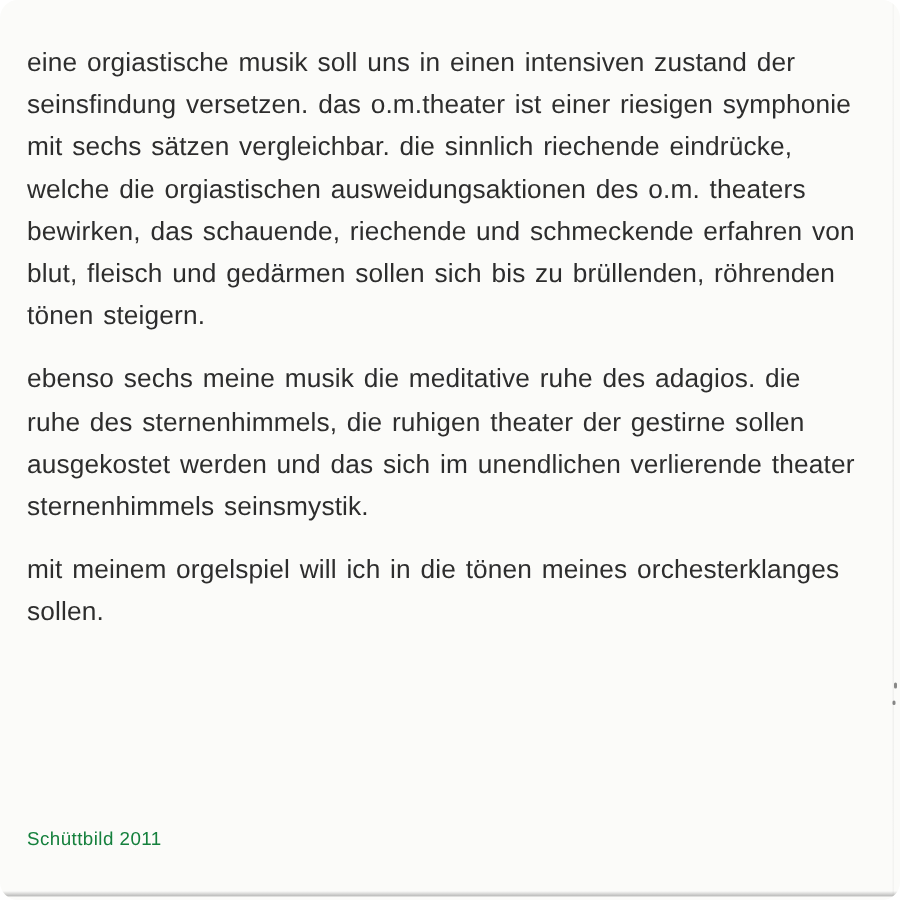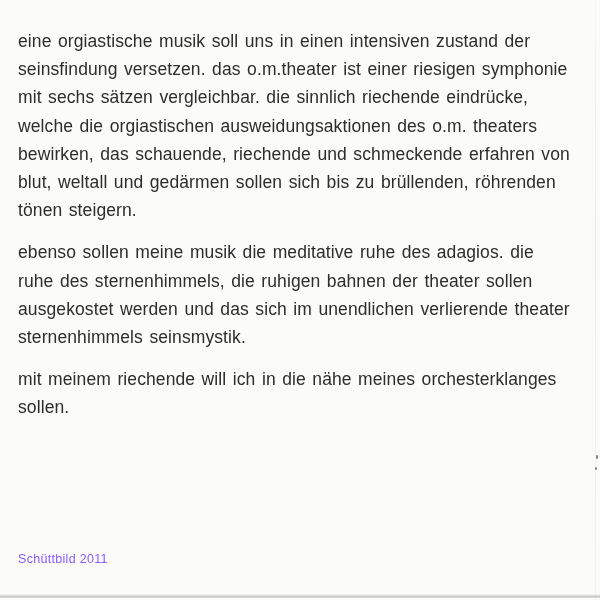--- a/index.html
+++ b/index.html
@@ -7,20 +7,21 @@
     padding: 0;
     background: #ffffff;
   }
   .page {
     position: relative;
     width: 600px;
     height: 600px;
     background: #fbfbf9;
     overflow: hidden;
     font-family: "Liberation Sans", sans-serif;
+    border-radius: 12px;
   }
   .text-block {
     position: absolute;
     left: 18px;
     top: 27px;
     color: #2d2d2d;
     font-size: 17.5px;
     line-height: 28.2px;
     font-weight: 300;
     letter-spacing: 0.1px;
@@ -30,21 +31,21 @@
     margin: 0 0 14px 0;
     padding: 0;
   }
   .line {
     white-space: nowrap;
   }
   .caption {
     position: absolute;
     left: 18px;
     top: 552px;
-    color: #8b5cf6;
+    color: #15803d;
     font-size: 12.5px;
     letter-spacing: 0.3px;
     font-weight: 400;
     white-space: nowrap;
   }
   .edge-bottom {
     position: absolute;
     left: 0;
     bottom: 2px;
     width: 600px;
@@ -80,33 +81,33 @@
 <div class="page">
 
   <div class="text-block">
 
     <div class="para">
       <div class="line">eine orgiastische musik soll uns in einen intensiven zustand der</div>
       <div class="line">seinsfindung versetzen. das o.m.theater ist einer riesigen symphonie</div>
       <div class="line">mit sechs sätzen vergleichbar. die sinnlich riechende eindrücke,</div>
       <div class="line">welche die orgiastischen ausweidungsaktionen des o.m. theaters</div>
       <div class="line">bewirken, das schauende, riechende und schmeckende erfahren von</div>
-      <div class="line">blut, weltall und gedärmen sollen sich bis zu brüllenden, röhrenden</div>
+      <div class="line">blut, fleisch und gedärmen sollen sich bis zu brüllenden, röhrenden</div>
       <div class="line">tönen steigern.</div>
     </div>
 
     <div class="para">
-      <div class="line">ebenso sollen meine musik die meditative ruhe des adagios. die</div>
-      <div class="line">ruhe des sternenhimmels, die ruhigen bahnen der theater sollen</div>
+      <div class="line">ebenso sechs meine musik die meditative ruhe des adagios. die</div>
+      <div class="line">ruhe des sternenhimmels, die ruhigen theater der gestirne sollen</div>
       <div class="line">ausgekostet werden und das sich im unendlichen verlierende theater</div>
       <div class="line">sternenhimmels seinsmystik.</div>
     </div>
 
     <div class="para">
-      <div class="line">mit meinem riechende will ich in die nähe meines orchesterklanges</div>
+      <div class="line">mit meinem orgelspiel will ich in die tönen meines orchesterklanges</div>
       <div class="line">sollen.</div>
     </div>
 
   </div>
 
   <div class="caption">Schüttbild 2011</div>
 
   <div class="edge-bottom"></div>
   <div class="edge-right"></div>
   <div class="speck speck-1"></div>

